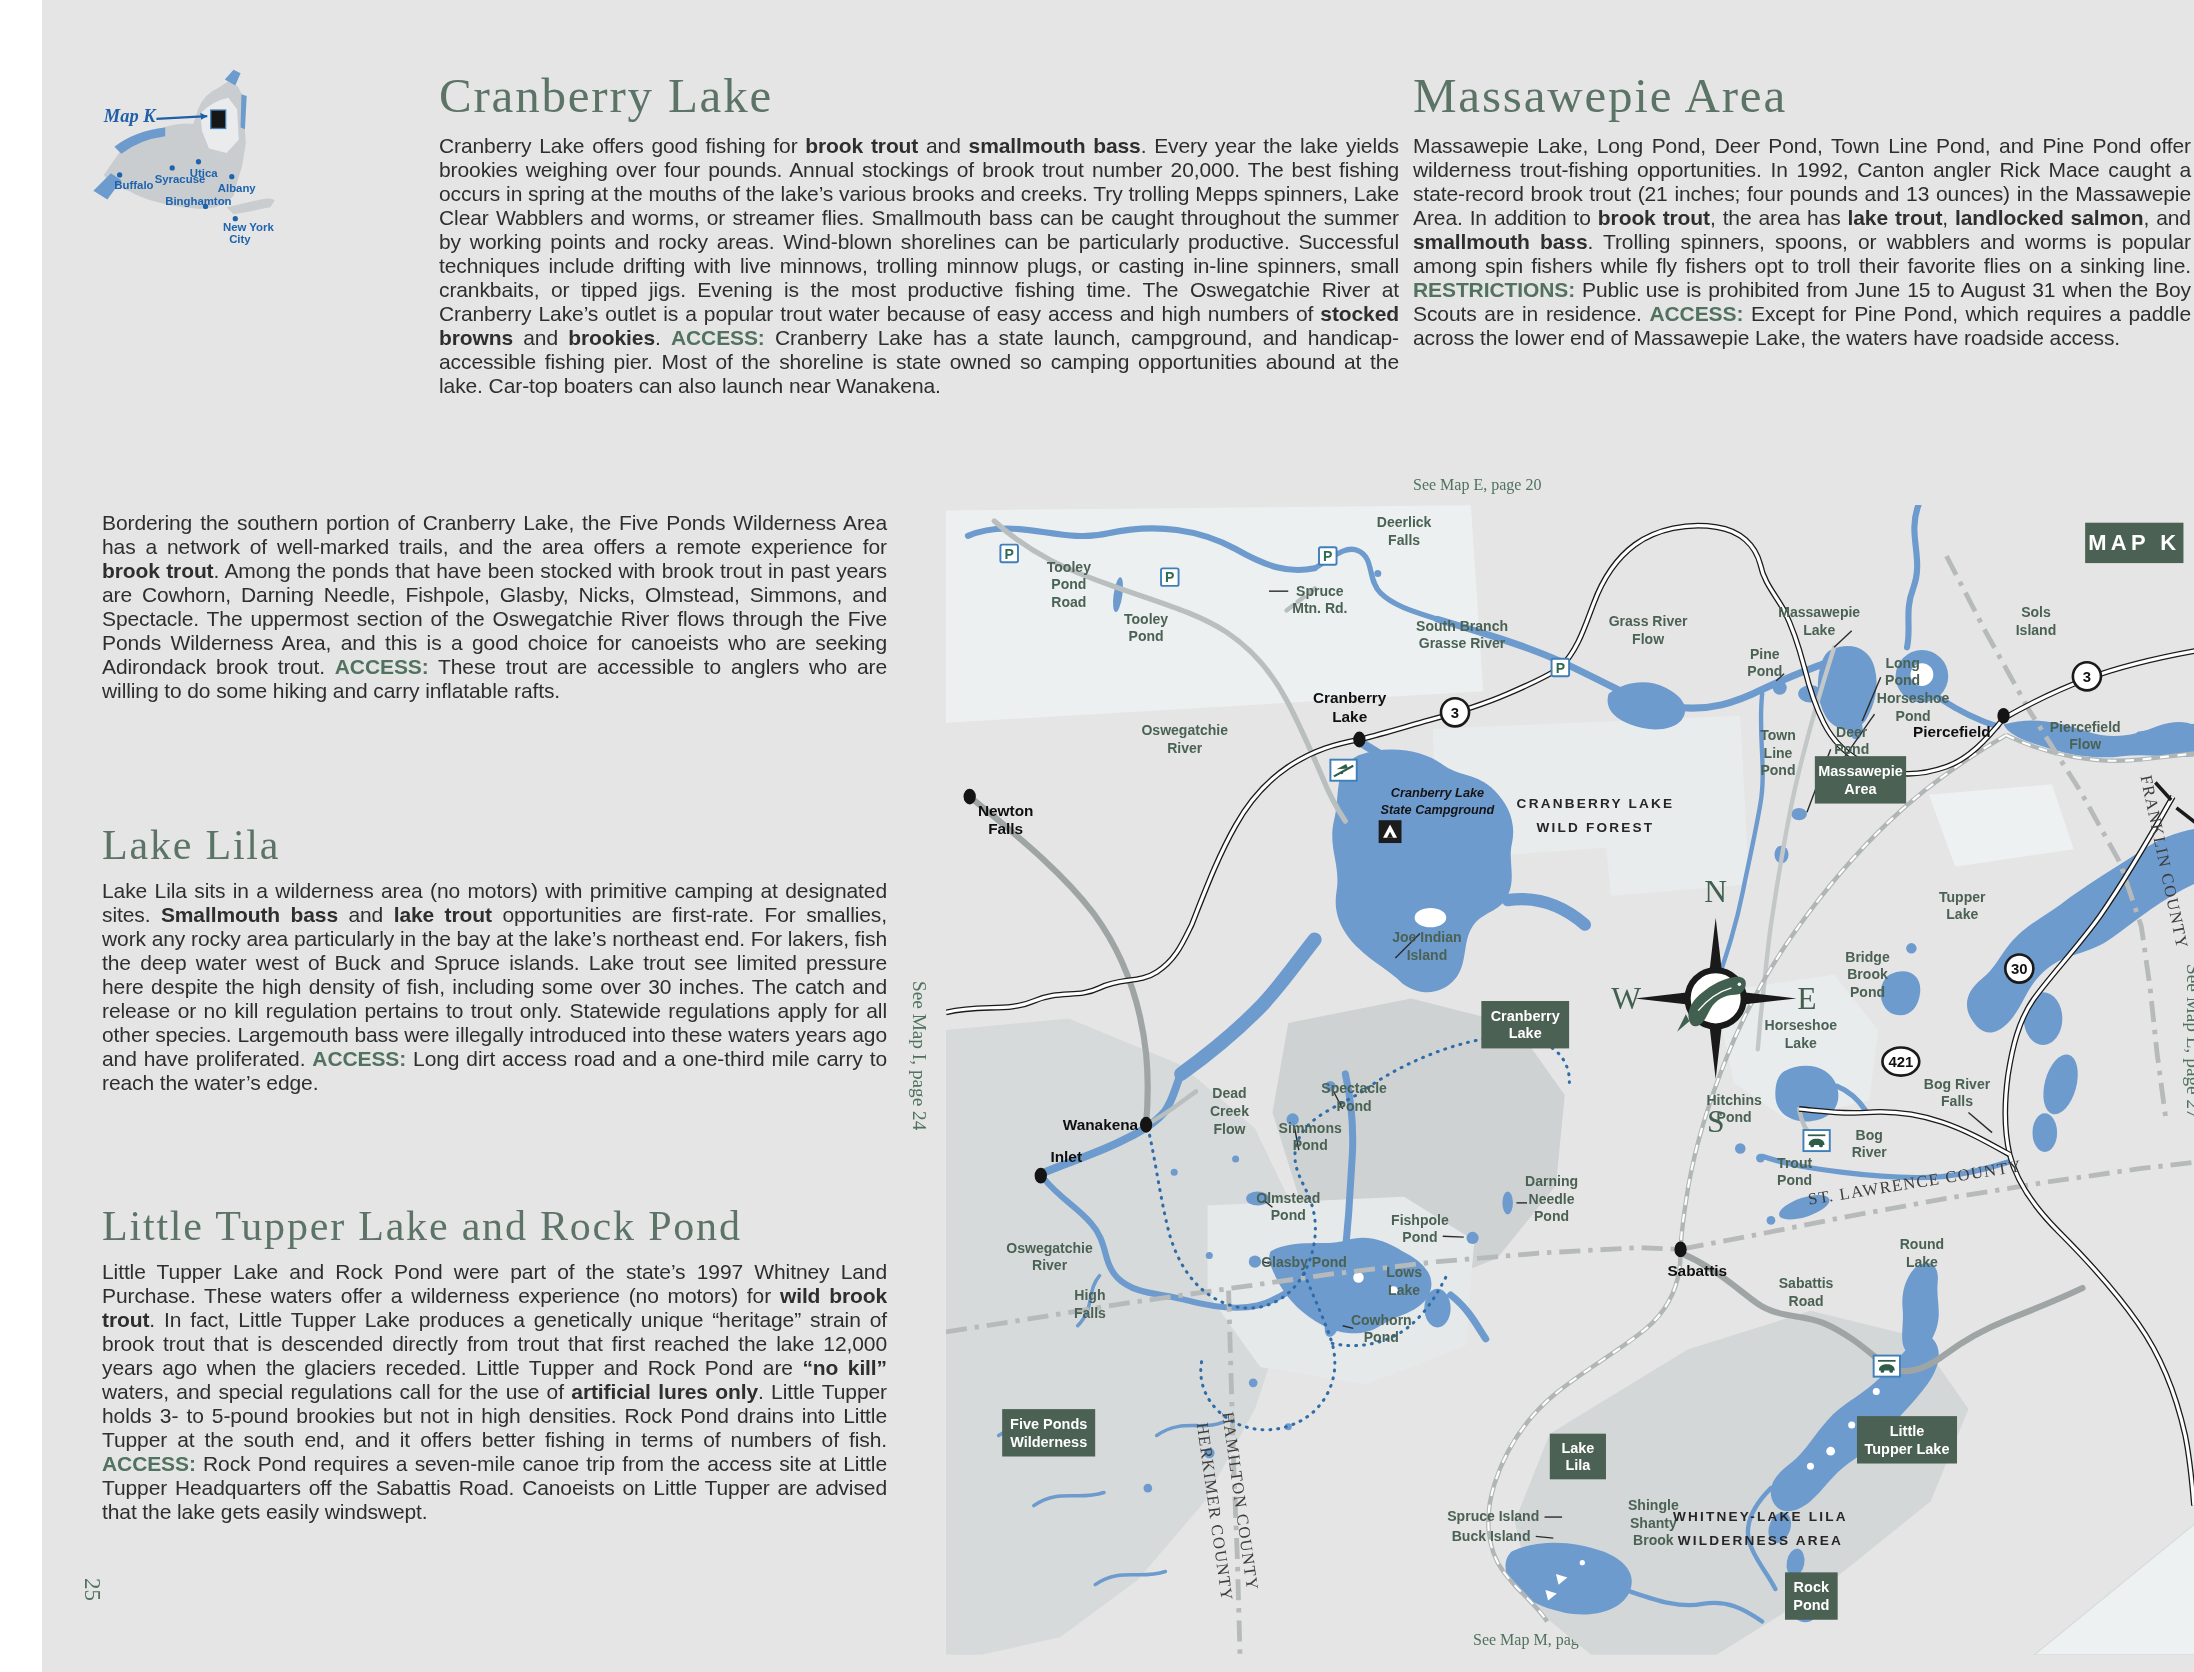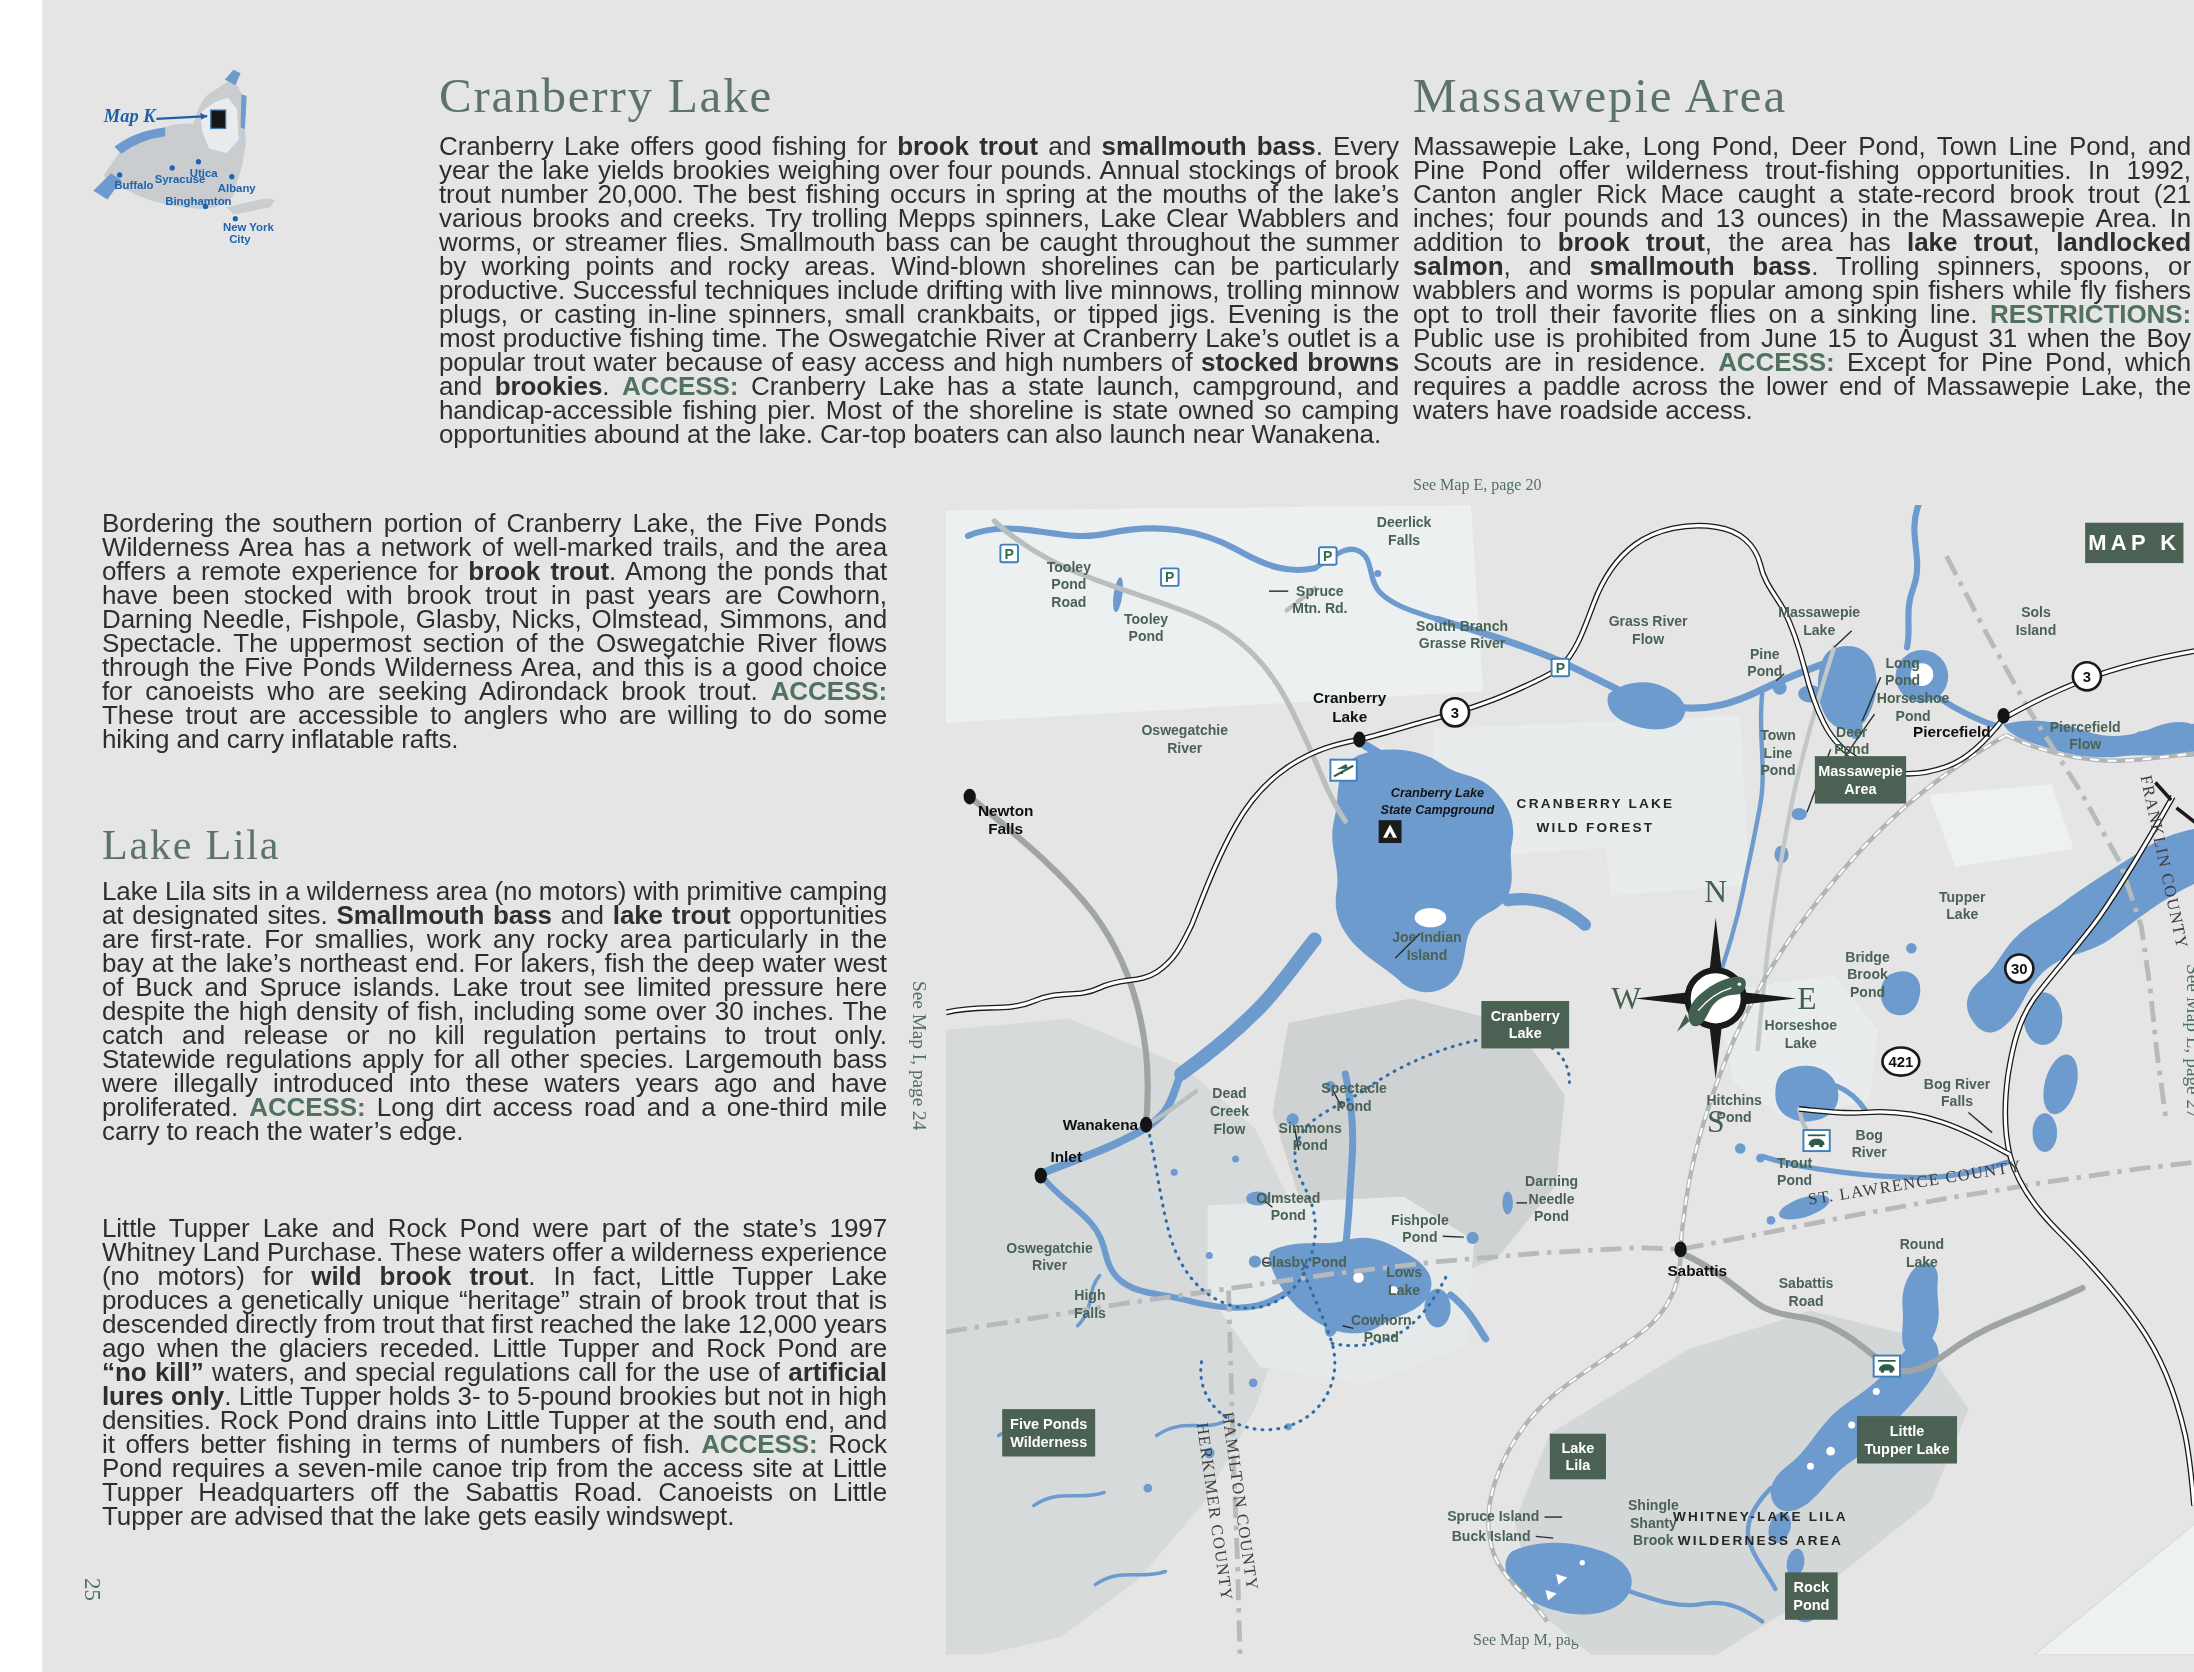--- a/index.html
+++ b/index.html
@@ -2,21 +2,21 @@
 <html style="font-size:14px"><head>
 <meta charset="utf-8">
 <style>
   html,body{margin:0;padding:0;background:#fff;}
   #page{position:relative;width:2195px;height:1672px;background:#e5e5e5;overflow:hidden;
         font-family:"Liberation Sans",sans-serif;color:#303030;margin-left:42px;}
   .abs{position:absolute;}
   h2.sec{font-family:"Liberation Serif",serif;font-weight:400;color:#5c7467;margin:0;
          font-size:49px;letter-spacing:1.8px;line-height:1.05;}
   h2.sec.small{font-size:42px;}
-  .body-text{font-size:26px;line-height:24px;text-align:justify;letter-spacing:-0.1px;color:#2e2e2e;}
+  .body-text{font-size:21px;line-height:24px;text-align:justify;letter-spacing:-0.1px;color:#2e2e2e;}
   .body-text .b{font-weight:700;}
   .body-text .g{font-weight:700;color:#50725f;}
   .xref{font-family:"Liberation Serif",serif;color:#50725f;font-size:16px;}
   .vtext{writing-mode:vertical-rl;font-family:"Liberation Serif",serif;color:#50725f;font-size:19.3px;}
   .vguide{writing-mode:vertical-rl;font-family:"Liberation Sans",sans-serif;font-weight:700;
           color:#4e6b5d;font-size:27px;letter-spacing:0.9px;}
   .vpage{writing-mode:vertical-rl;font-family:"Liberation Serif",serif;color:#50725f;font-size:23px;}
   
   text{font-family:"Liberation Sans",sans-serif;}
   .mw{font-weight:700;font-size:16px;fill:#4a6254;}
@@ -83,20 +83,21 @@
   <div class="abs" style="left:60px;top:499px;width:785px">
     <div class="body-text" style="margin-top:12.3px"><span>Bordering the southern portion of Cranberry Lake, the Five Ponds Wilderness Area has a network of well-marked trails, and the area offers a remote experience for </span><span class="b">brook trout</span><span>. Among the ponds that have been stocked with brook trout in past years are Cowhorn, Darning Needle, Fishpole, Glasby, Nicks, Olmstead, Simmons, and Spectacle. The uppermost section of the Oswegatchie River flows through the Five Ponds Wilderness Area, and this is a good choice for canoeists who are seeking Adirondack brook trout. </span><span class="g">ACCESS:</span><span> These trout are accessible to anglers who are willing to do some hiking and carry inflatable rafts.</span></div>
   </div>
 
   <div class="abs" style="left:60px;top:823px;width:785px">
     <h2 class="sec small">Lake Lila</h2>
     <div class="body-text" style="margin-top:12.3px"><span>Lake Lila sits in a wilderness area (no motors) with primitive camping at designated sites. </span><span class="b">Smallmouth bass</span><span> and </span><span class="b">lake trout</span><span> opportunities are first-rate. For smallies, work any rocky area particularly in the bay at the lake’s northeast end. For lakers, fish the deep water west of Buck and Spruce islands. Lake trout see limited pressure here despite the high density of fish, including some over 30 inches. The catch and release or no kill regulation pertains to trout only. Statewide regulations apply for all other species. Largemouth bass were illegally introduced into these waters years ago and have proliferated. </span><span class="g">ACCESS:</span><span> Long dirt access road and a one-third mile carry to reach the water’s edge.</span></div>
   </div>
 
   <div class="abs" style="left:60px;top:1204px;width:785px">
+    <h2 class="sec small">Little Tupper Lake and Rock Pond</h2>
     <div class="body-text" style="margin-top:12.3px"><span>Little Tupper Lake and Rock Pond were part of the state’s 1997 Whitney Land Purchase. These waters offer a wilderness experience (no motors) for </span><span class="b">wild brook trout</span><span>. In fact, Little Tupper Lake produces a genetically unique “heritage” strain of brook trout that is descended directly from trout that first reached the lake 12,000 years ago when the glaciers receded. Little Tupper and Rock Pond are </span><span class="b">“no kill”</span><span> waters, and special regulations call for the use of </span><span class="b">artificial lures only</span><span>. Little Tupper holds 3- to 5-pound brookies but not in high densities. Rock Pond drains into Little Tupper at the south end, and it offers better fishing in terms of numbers of fish. </span><span class="g">ACCESS:</span><span> Rock Pond requires a seven-mile canoe trip from the access site at Little Tupper Headquarters off the Sabattis Road. Canoeists on Little Tupper are advised that the lake gets easily windswept.</span></div>
   </div>
 
   <div class="abs vtext" style="left:866px;top:981px">See Map I, page 24</div>
   <div class="abs vtext" style="left:2140px;top:964px">See Map L, page 27</div>
   <div class="abs xref" style="left:1431px;top:1631px">See Map M, page 28</div>
   <div class="abs vguide" style="left:2152px;top:1343px">Adirondack Fishing Guide</div>
   <div class="abs vpage" style="left:37px;top:1578px">25</div>
 
   <svg class="abs" style="left:904px;top:505px" width="1255" height="1150" viewBox="0 0 1430 1310">

